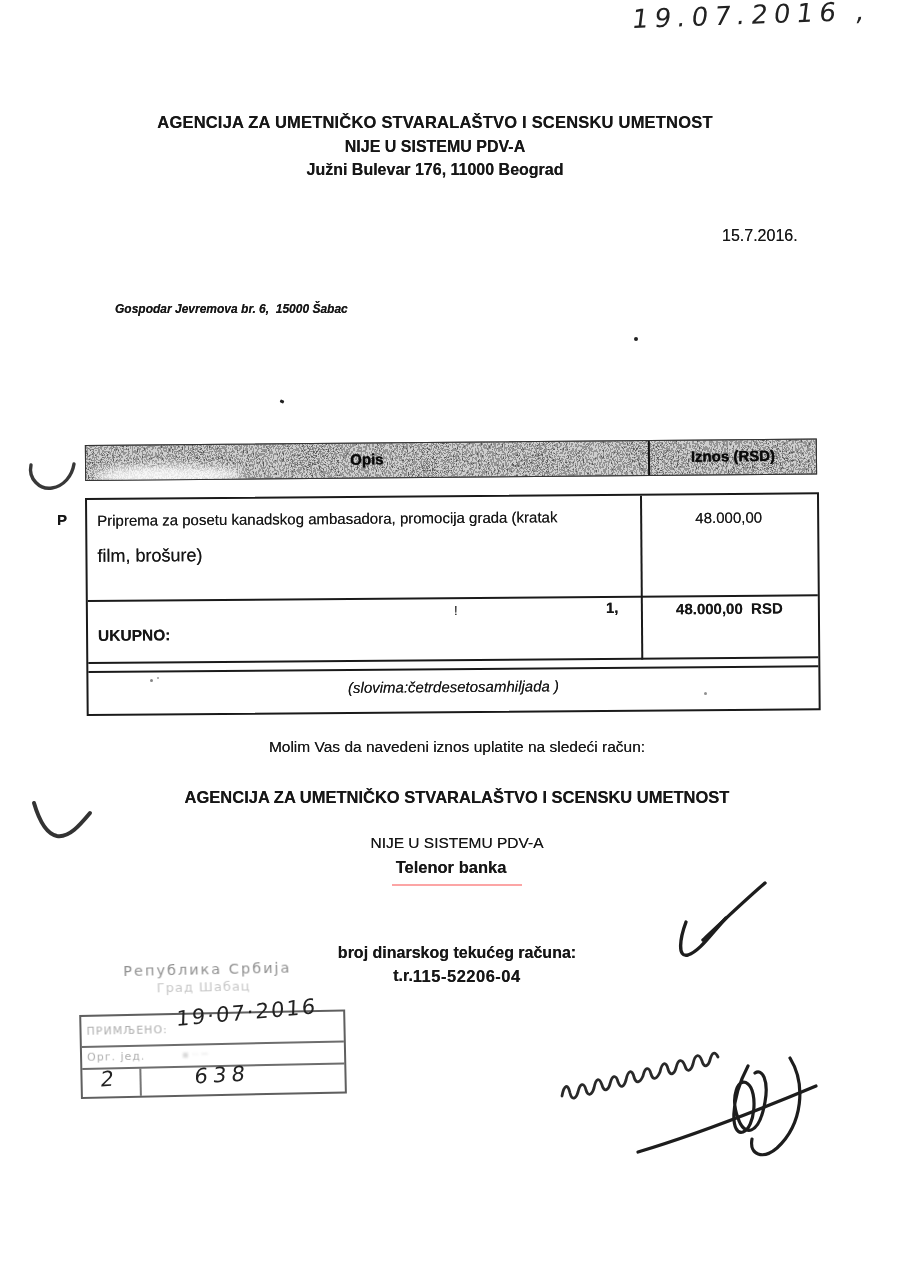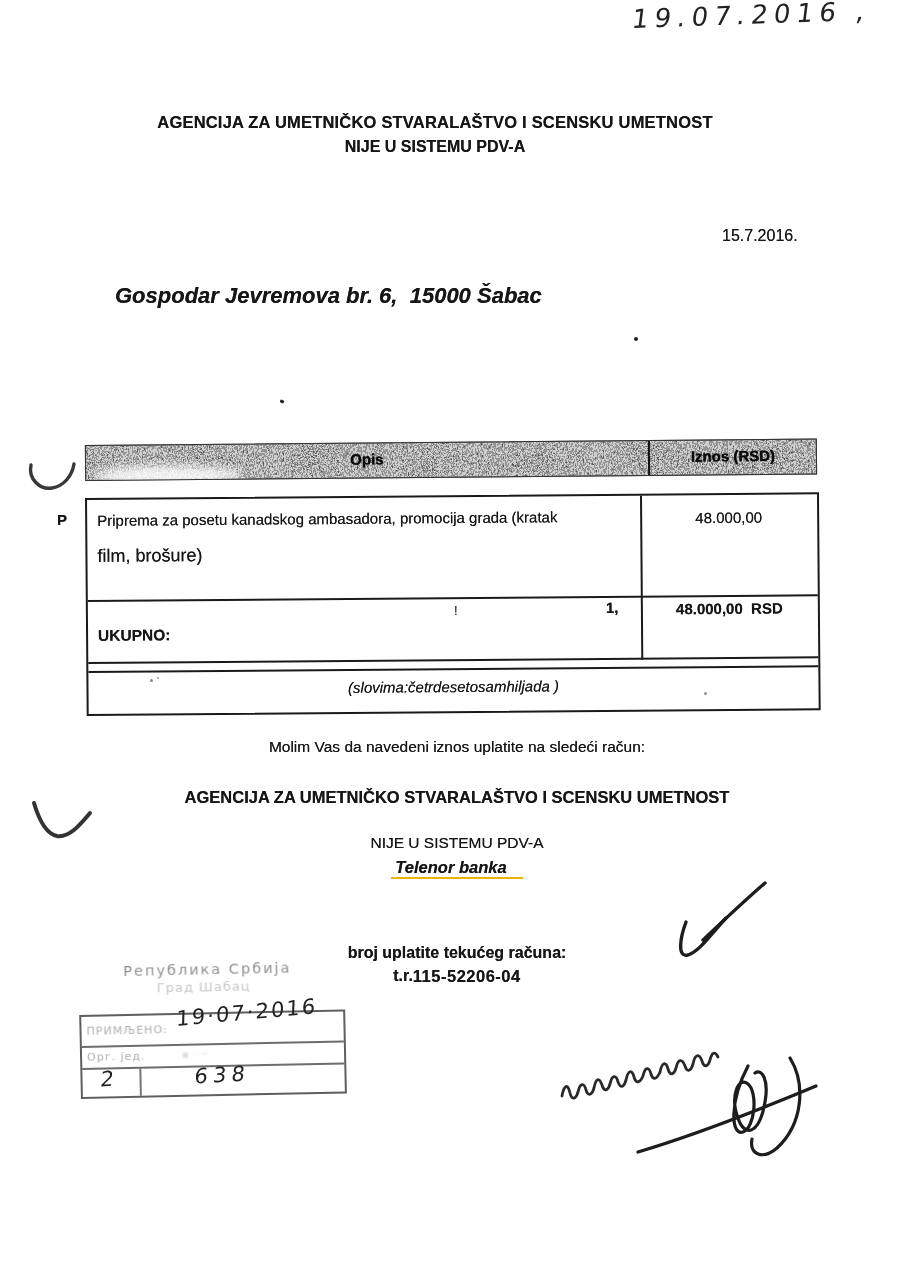--- a/index.html
+++ b/index.html
@@ -44,26 +44,27 @@
 </head>
 <body>
 
 <div class="page">
 
   <div class="abs hand" style="left:632px;top:4px;font-size:26px;letter-spacing:6px;">19.07.2016 ,</div>
 
   <div class="abs ctr" style="left:0;top:113px;width:870px;">
     <div class="print b" style="font-size:16.5px;letter-spacing:.2px;">AGENCIJA ZA UMETNIČKO STVARALAŠTVO I SCENSKU UMETNOST</div>
     <div class="print b" style="font-size:16px;margin-top:6px;">NIJE U SISTEMU PDV-A</div>
+    <div class="print b" style="font-size:16px;margin-top:5px;">Južni Bulevar 176, 11000 Beograd</div>
   </div>
 
   <div class="abs print" style="left:722px;top:227px;font-size:16px;">15.7.2016.</div>
 
   <div class="abs" style="left:115px;top:280px;">
-    <div class="print b i pre" style="font-size:22px;margin-top:3px;">Gospodar Jevremova br. 6,  15000 Šabac</div>
+    <div class="print b i pre" style="font-size:12px;margin-top:22px;">Gospodar Jevremova br. 6,  15000 Šabac</div>
   </div>
 
   <div class="speck" style="left:634px;top:337px;width:4px;height:4px;"></div>
   <div class="speck" style="left:280px;top:400px;width:4px;height:3px;transform:rotate(25deg);border-radius:1px;"></div>
   <div class="speck" style="left:150px;top:679px;width:3px;height:3px;opacity:.55;"></div>
   <div class="speck" style="left:157px;top:677px;width:2px;height:2px;opacity:.45;"></div>
   <div class="speck" style="left:704px;top:692px;width:3px;height:3px;opacity:.5;"></div>
 
   <div class="abs ctr print b" style="left:0;top:408px;width:894px;font-size:16.5px;margin-top:47px;">RAČUN BR. 7/2016</div>
 
@@ -106,23 +107,23 @@
     <div class="abs ctr print b pre" style="left:555px;top:105px;width:173px;font-size:15px;">48.000,00  RSD</div>
 
     <div class="abs ctr print i" style="left:0;top:181px;width:100%;font-size:15px;">(slovima:četrdesetosamhiljada )</div>
   </div>
 
   <div class="abs" style="left:14px;top:0;width:886px;">
     <div class="ctr print abs" style="left:0;top:738px;width:100%;font-size:15.5px;">Molim Vas da navedeni iznos uplatite na sledeći račun:</div>
     <div class="ctr print b abs" style="left:0;top:788px;width:100%;font-size:16.5px;">AGENCIJA ZA UMETNIČKO STVARALAŠTVO I SCENSKU UMETNOST</div>
     <div class="ctr print abs" style="left:0;top:834px;width:100%;font-size:15.5px;">NIJE U SISTEMU PDV-A</div>
     <div class="ctr abs" style="left:0;top:858px;width:100%;">
-      <span class="print b" style="font-size:16.5px;border-bottom:2px solid #eab308;padding:0 16px 1px 4px;font-style:italic;">Telenor banka</span>
+      <span class="print b" style="font-size:16.5px;border-bottom:2px solid #fca5a5;padding:0 16px 8px 4px;">Telenor banka</span>
     </div>
-    <div class="ctr print b abs" style="left:0;top:944px;width:100%;font-size:16px;">broj uplatite tekućeg računa:</div>
+    <div class="ctr print b abs" style="left:0;top:944px;width:100%;font-size:16px;">broj dinarskog tekućeg računa:</div>
     <div class="abs" style="left:0;top:967px;width:100%;display:flex;justify-content:center;">
       <span class="print b" style="font-size:16px;">t.r.</span>
       <span class="print b" style="font-size:16.5px;letter-spacing:.5px;">115-52206-04</span>
     </div>
   </div>
 
   <div class="abs" style="left:78px;top:958px;width:300px;height:145px;transform:rotate(-1.2deg);transform-origin:left top;">
     <div class="abs stamp-gray" style="left:45px;top:6px;font-size:14.5px;letter-spacing:2px;filter:blur(.3px);">Република Србија</div>
     <div class="abs stamp-gray faded" style="left:78px;top:24px;font-size:13px;opacity:.5;filter:blur(.7px);">Град Шабац</div>
     <div class="stampbox">

